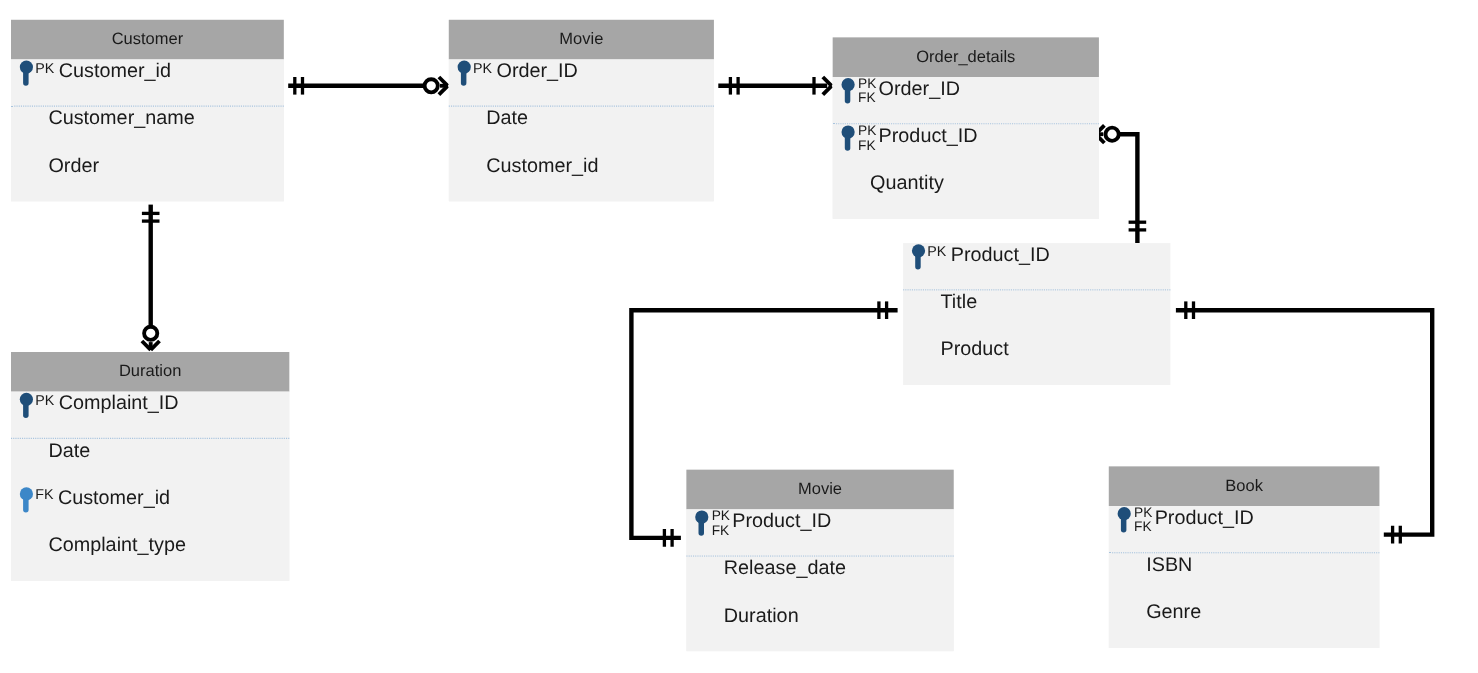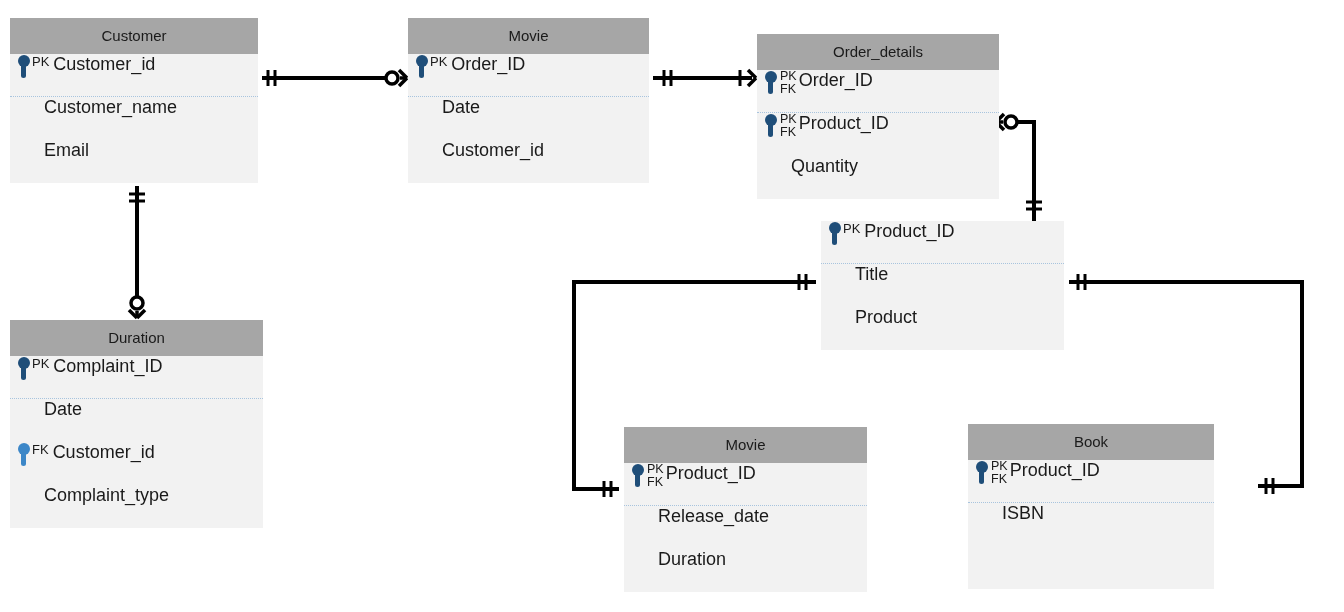--- a/index.html
+++ b/index.html
@@ -118,21 +118,21 @@
   }
   .attr.plain .attrname { margin-left: 26px; }
 
   
   #entity-customer      { left: 10px;   top: 18px;  width: 248px; }
   #entity-order         { left: 408px;  top: 18px;  width: 241px; }
   #entity-order-details { left: 757px;  top: 18px;  width: 242px; margin-top: 16px; }
   #entity-complaint     { left: 10px;   top: 320px; width: 253px; }
   #entity-product       { left: 821px;  top: 221px; width: 243px; }
   #entity-movie         { left: 624px;  top: 427px; width: 243px; }
-  #entity-book          { left: 968px; top: 424px; width: 246px; }
+  #entity-book          { left: 1008px; top: 424px; width: 246px; }
 
   
   .entity-body.rows3 { height: 129px; }
 </style>
 </head>
 <body>
 
 <div id="canvas">
 
   <svg id="connectors" viewBox="0 0 1344 612" width="1344" height="612">
@@ -210,21 +210,21 @@
             <i class="head"></i>
             <i class="stem"></i>
           </span>
         <span class="tag">PK</span>
         <span class="attrname">Customer_id</span>
       </div>
       <div class="attr plain">
         <span class="attrname">Customer_name</span>
       </div>
       <div class="attr plain">
-        <span class="attrname">Email</span>
+        <span class="attrname">Order</span>
       </div>
     </div>
   </div>
 
   <div class="entity" id="entity-order">
     <div class="entity-header">Movie</div>
     <div class="entity-body rows3">
       <div class="attr key-divider">
         <span class="keyicon pk">
             <i class="head"></i>
@@ -353,16 +353,19 @@
           </span>
         <span class="tag stack">
             <span>PK</span>
             <span>FK</span>
           </span>
         <span class="attrname">Product_ID</span>
       </div>
       <div class="attr plain">
         <span class="attrname">ISBN</span>
       </div>
+      <div class="attr plain">
+        <span class="attrname">Genre</span>
+      </div>
     </div>
   </div>
 
 </div>
 
 </body></html>

